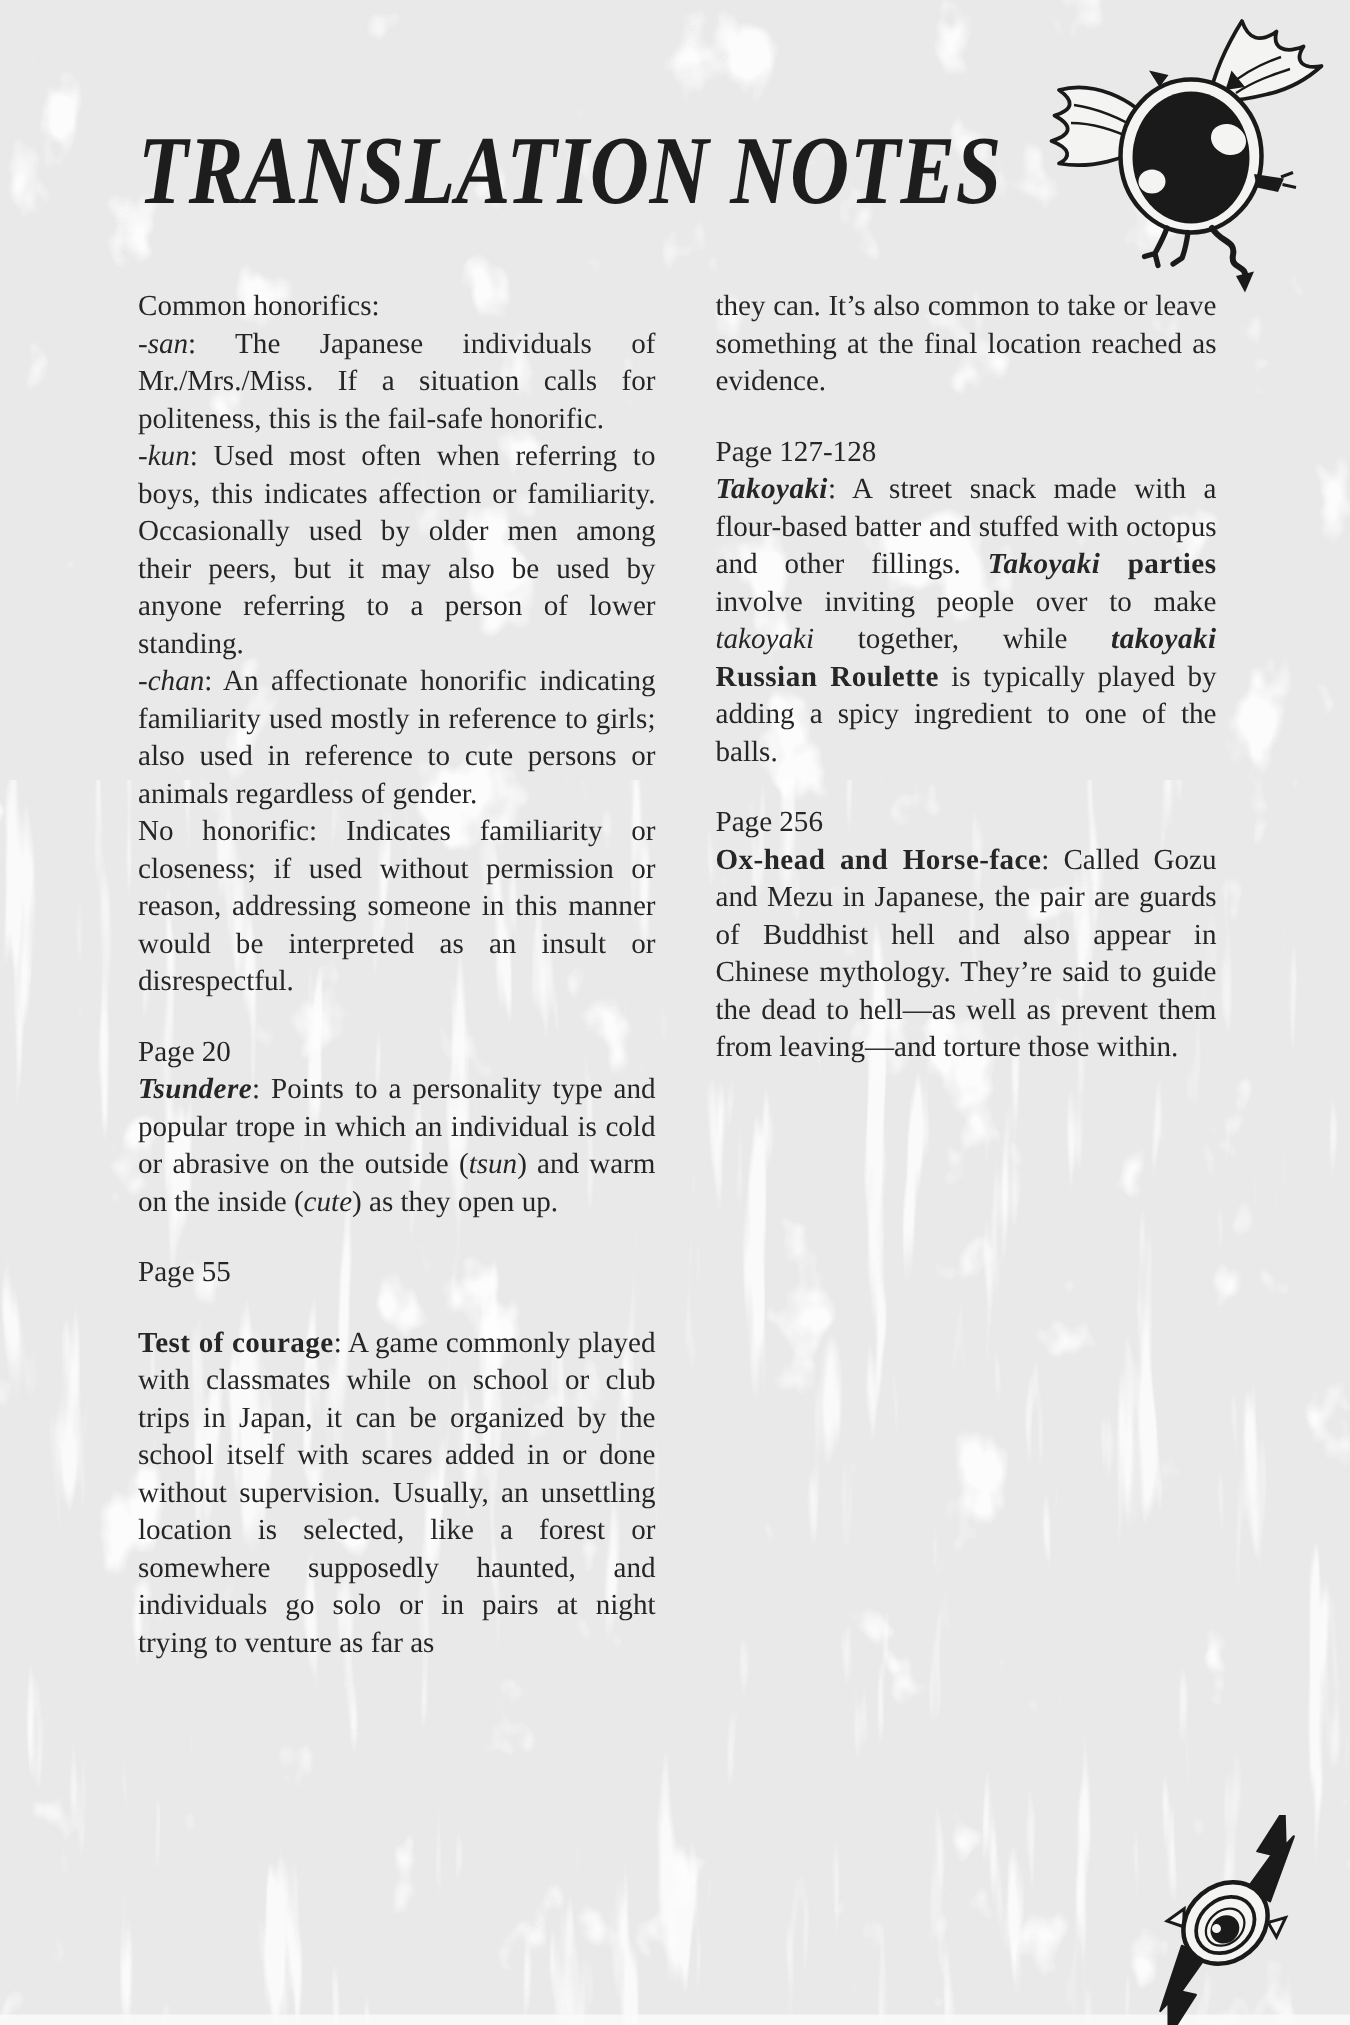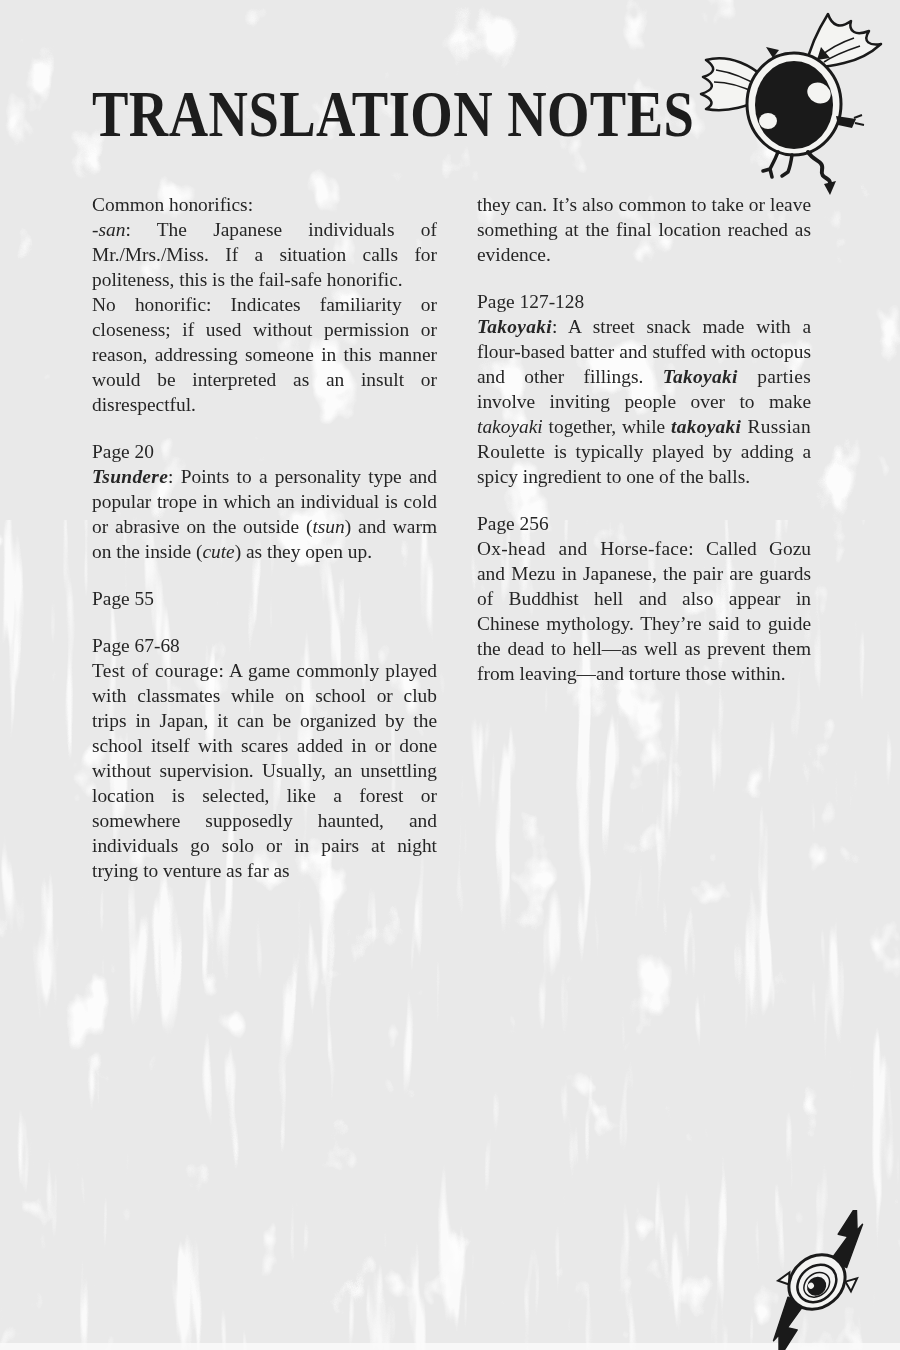--- a/index.html
+++ b/index.html
@@ -10,35 +10,35 @@
     overflow:hidden;
     font-family:"Liberation Serif", serif;
     color:var(--ink,#262626);
   }
   .texture{position:absolute;left:0;top:0;z-index:0;}
   .texture-base{fill:var(--bg,#e9e9e9);}
   .content{position:relative;z-index:1;}
   .title{
     position:absolute;left:92px;top:82px;margin:0;
     font-size:65px;line-height:1;font-weight:bold;
-    color:#1d1d1d;white-space:nowrap;letter-spacing:0.5px;
+    color:#1d1d1d;white-space:nowrap;letter-spacing:0.5px;font-style:italic;
   }
   .title-inner{display:inline-block;transform:scaleX(0.84);transform-origin:left center;}
   .columns{
     position:absolute;left:92px;top:192px;width:719px;
     display:flex;gap:40px;
   }
   .col{font-size:19.4px;line-height:25px;text-align:justify;}
   .col-left{width:345px;}
   .col-right{width:334px;}
   .note-section + .note-section{margin-top:22px;}
   .note-para,.page-heading{margin:0;padding:0;}
   .page-heading{text-align:left;}
   .s-i{font-style:italic;}
-  .s-b{font-weight:normal;letter-spacing:0.3px;}
+  .s-b{font-weight:bold;letter-spacing:0.3px;}
   .s-bi{font-weight:bold;font-style:italic;letter-spacing:0.3px;}
   .doodle{position:absolute;z-index:1;}
   .doodle-top{left:678px;top:2px;}
   .doodle-bottom{left:742px;top:1210px;}
   .ink{fill:#1a1a1a;}
   .paper{fill:#f4f4f2;}
   .stroke{fill:none;stroke:#1a1a1a;}
 </style>
 </head>
 <body>
@@ -90,31 +90,32 @@
 
       <path class="stroke" stroke-width="4" stroke-linecap="round" d="M130,150 C136,160 146,158 144,168 C142,178 154,174 152,184"></path>
       <polygon class="ink" points="146,182 158,179 152,193"></polygon>
     </svg>
 
     <div class="columns">
       <div class="col col-left">
           <section class="note-section">
             <p class="page-heading">Common honorifics:</p>
             <p class="note-para"><span class="s-i">-san</span><span>: The Japanese individuals of Mr./Mrs./Miss. If a situation calls for politeness, this is the fail-safe honorific.</span></p>
+            <p class="note-para"><span class="s-i">-kun</span><span>: Used most often when referring to boys, this indicates affection or familiarity. Occasionally used by older men among their peers, but it may also be used by anyone referring to a person of lower standing.</span></p>
+            <p class="note-para"><span class="s-i">-chan</span><span>: An affectionate honorific indicating familiarity used mostly in reference to girls; also used in reference to cute persons or animals regardless of gender.</span></p>
             <p class="note-para"><span>No honorific: Indicates familiarity or closeness; if used without permission or reason, addressing someone in this manner would be interpreted as an insult or disrespectful.</span></p>
           </section>
           <section class="note-section">
             <p class="page-heading">Page 20</p>
             <p class="note-para"><span class="s-bi">Tsundere</span><span>: Points to a personality type and popular trope in which an individual is cold or abrasive on the outside (</span><span class="s-i">tsun</span><span>) and warm on the inside (</span><span class="s-i">cute</span><span>) as they open up.</span></p>
           </section>
           <section class="note-section">
             <p class="page-heading">Page 55</p>
           </section>
           <section class="note-section">
-            <p class="page-heading">Page 67-68</p>
             <p class="note-para"><span class="s-b">Test of courage</span><span>: A game commonly played with classmates while on school or club trips in Japan, it can be organized by the school itself with scares added in or done without supervision. Usually, an unsettling location is selected, like a forest or somewhere supposedly haunted, and individuals go solo or in pairs at night trying to venture as far as</span></p>
           </section>
         </div>
       <div class="col col-right">
           <section class="note-section">
             <p class="note-para"><span>they can. It’s also common to take or leave something at the final location reached as evidence.</span></p>
           </section>
           <section class="note-section">
             <p class="page-heading">Page 127-128</p>
             <p class="note-para"><span class="s-bi">Takoyaki</span><span>: A street snack made with a flour-based batter and stuffed with octopus and other fillings. </span><span class="s-bi">Takoyaki</span><span class="s-b"> parties</span><span> involve inviting people over to make </span><span class="s-i">takoyaki</span><span> together, while </span><span class="s-bi">takoyaki</span><span class="s-b"> Russian Roulette</span><span> is typically played by adding a spicy ingredient to one of the balls.</span></p>

